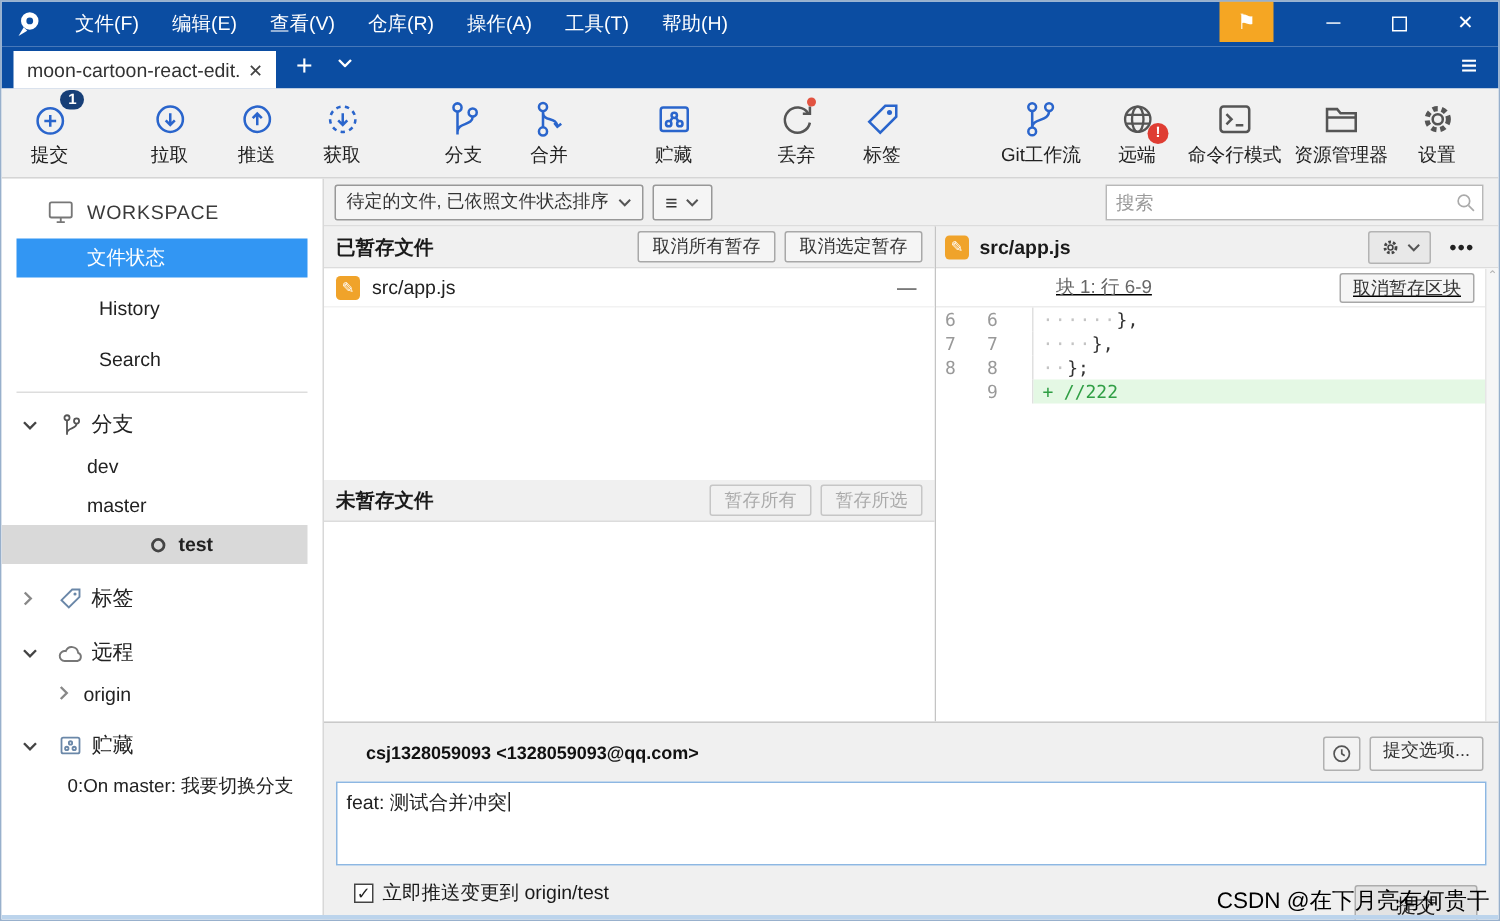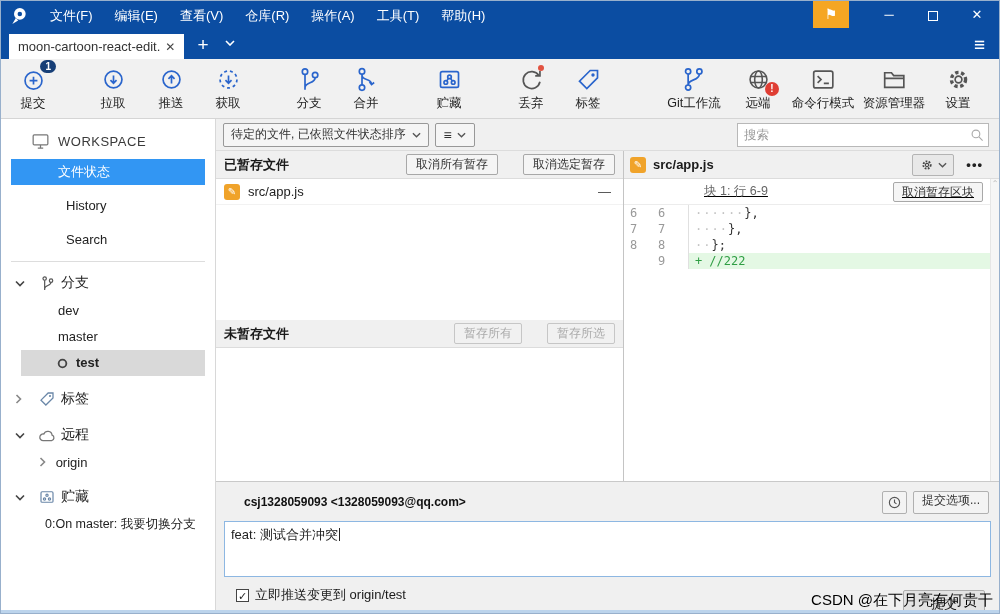--- a/index.html
+++ b/index.html
@@ -45,21 +45,21 @@
   .ws-header span { margin-left:8px; letter-spacing:0.5px; font-size:13px; }
   .nav-item { height:26px; line-height:26px; padding-left:47px; margin:0 10px; cursor:default; }
   .nav-item.sel { background:#3296f3; color:#fff; }
   .nav-item.plain { padding-left:57px; margin:8px; }
   .side-divider { border-top:1px solid #ddd; margin:6px 10px; }
   .sec-header { display:flex; align-items:center; height:30px; font-size:14px; }
   .sec-header .chev { width:12px; margin-left:14px; display:flex; }
   .sec-header .sicon { width:20px; margin-left:10px; display:flex; justify-content:center; }
   .sec-header .slabel { margin-left:4px; }
   .sub-item { height:26px; line-height:26px; padding-left:57px; cursor:default; }
-  .sub-item.graysel { background:#d9d9d9; font-weight:bold; margin:0 10px 0 20px; padding-left:36px; display:flex; align-items:center; }
+  .sub-item.graysel { background:#d9d9d9; font-weight:bold; margin:0 10px 0 0; padding-left:36px; display:flex; align-items:center;justify-content:center; }
   .sub-item.graysel .oicon { margin-right:8px; display:flex; }
   .sub-chev { display:inline-flex; margin:0 6px 0 38px; }
   .stash-item { height:24px; line-height:24px; padding-left:44px; font-size:12.5px; white-space:nowrap; }
   .gap8 { height:8px; } .gap6 { height:6px; }
 
   
   .main { flex:1; display:flex; flex-direction:column; min-width:0; }
   .main-top { height:32px; background:#f0f0f0; border-bottom:1px solid #dcdcdc; display:flex; align-items:center; flex:none; }
   .drop-btn { height:24px; background:#f5f5f5; border:1px solid #989898; border-radius:2px; display:flex; align-items:center;
               font-size:12px; color:#333; padding:0 7px; margin-left:7px; }
@@ -70,21 +70,21 @@
   .search-input { width:252px; height:24px; border:1px solid #b8b8b8; font-size:12.5px; padding:0 24px 0 6px; outline:none; color:#333; background:#fff; }
   .search-input::placeholder { color:#9a9a9a; }
   .search-icon { position:absolute; right:5px; top:5px; }
 
   .main-middle { flex:none; height:330px; display:flex; min-height:0; }
   .left-panel { width:408px; flex:none; border-right:1px solid #c4c4c4; display:flex; flex-direction:column; }
   .panel-header { height:28px; background:#f0f0f0; border-bottom:1px solid #dcdcdc; display:flex; align-items:center; padding:0 8px; flex:none; }
   .panel-title { font-weight:bold; font-size:13px; color:#1a1a1a; }
   .ph-btns { margin-left:auto; display:flex; gap:6px; }
   .sbtn { height:21px; background:#f5f5f5; border:1px solid #a8a8a8; border-radius:2px; font-size:12px; color:#333; padding:0 9px;
-          line-height:19px; white-space:nowrap;margin-left:19px; }
+          line-height:19px; white-space:nowrap; }
   .sbtn.disabled { color:#aaa; border-color:#c6c6c6; background:#f1f1f1; }
   .file-list { background:#fff; overflow:hidden; }
   .file-list.staged { height:141px; flex:none; }
   .file-list.unstaged { flex:1; }
   .file-row { height:26px; display:flex; align-items:center; padding:0 8px; border-bottom:1px solid #f2f2f2; }
   .file-ico { width:16px; height:16px; background:#f0a32a; border-radius:3px; color:#fff; font-size:10px; display:flex;
               align-items:center; justify-content:center; flex:none; }
   .file-name { margin-left:8px; font-size:13px; color:#222; }
   .row-minus { margin-left:auto; color:#444; font-size:13px; padding:0 4px; }
 

